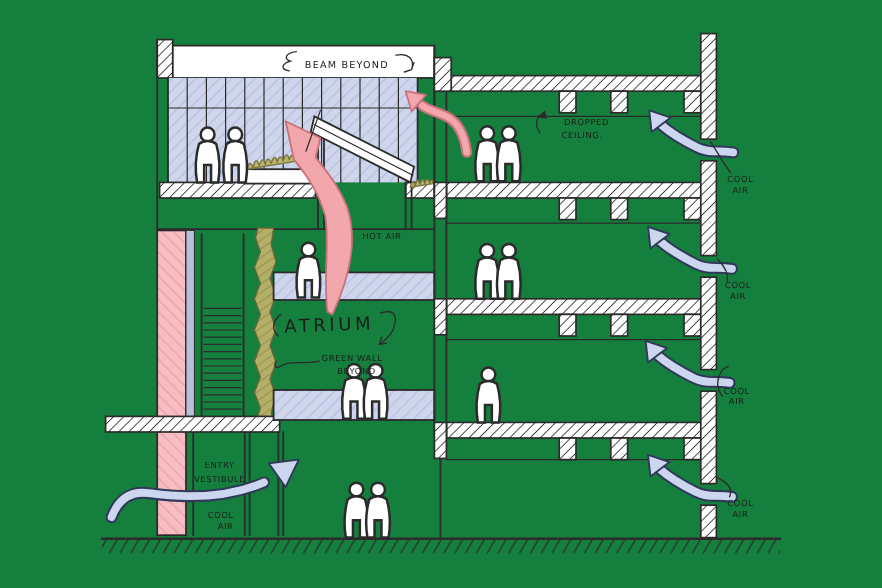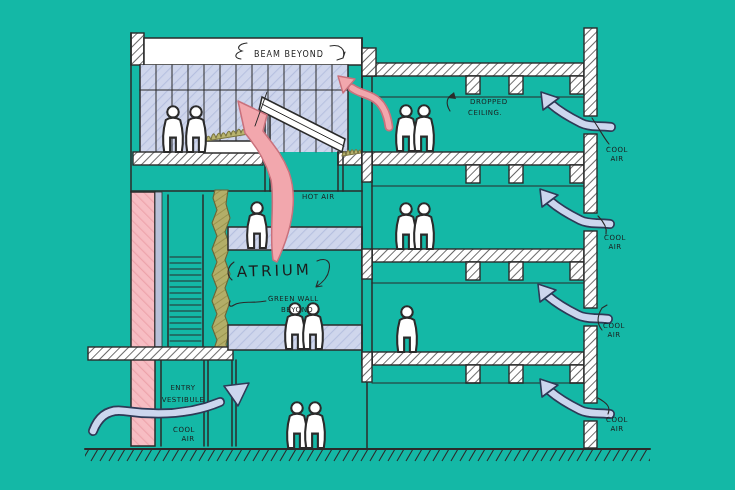--- a/index.html
+++ b/index.html
@@ -1,16 +1,16 @@
 <!DOCTYPE html>
 <html><head>
 <meta charset="utf-8">
 <style>
   html,body{margin:0;padding:0;background:#ffffff;}
-  .stage{position:relative;width:735px;height:490px;background:#14b8a6;overflow:hidden;
+  .stage{position:relative;width:735px;height:490px;background:#15803d;overflow:hidden;
          font-family:"DejaVu Sans",sans-serif;}
   svg{position:absolute;left:0;top:0;}
   .ink{stroke:#2b2b2b;fill:none;stroke-width:1.5;stroke-linecap:round;stroke-linejoin:round}
   .ink2{stroke:#2b2b2b;fill:none;stroke-width:2;stroke-linecap:round}
   .thin{stroke:#2b2b2b;fill:none;stroke-width:1;stroke-linecap:round}
   .lead{stroke:#2b2b2b;fill:none;stroke-width:1.1;stroke-linecap:round}
   .hatch{fill:url(#hb);stroke:#2b2b2b;stroke-width:1.4}
   .bluefill{fill:url(#hblue);stroke:#2b2b2b;stroke-width:1.5}
   .pinkfill{fill:url(#hpink);stroke:#2b2b2b;stroke-width:1.5}
   .olivefill{fill:url(#holive);stroke:#6b6537;stroke-width:1.1}

